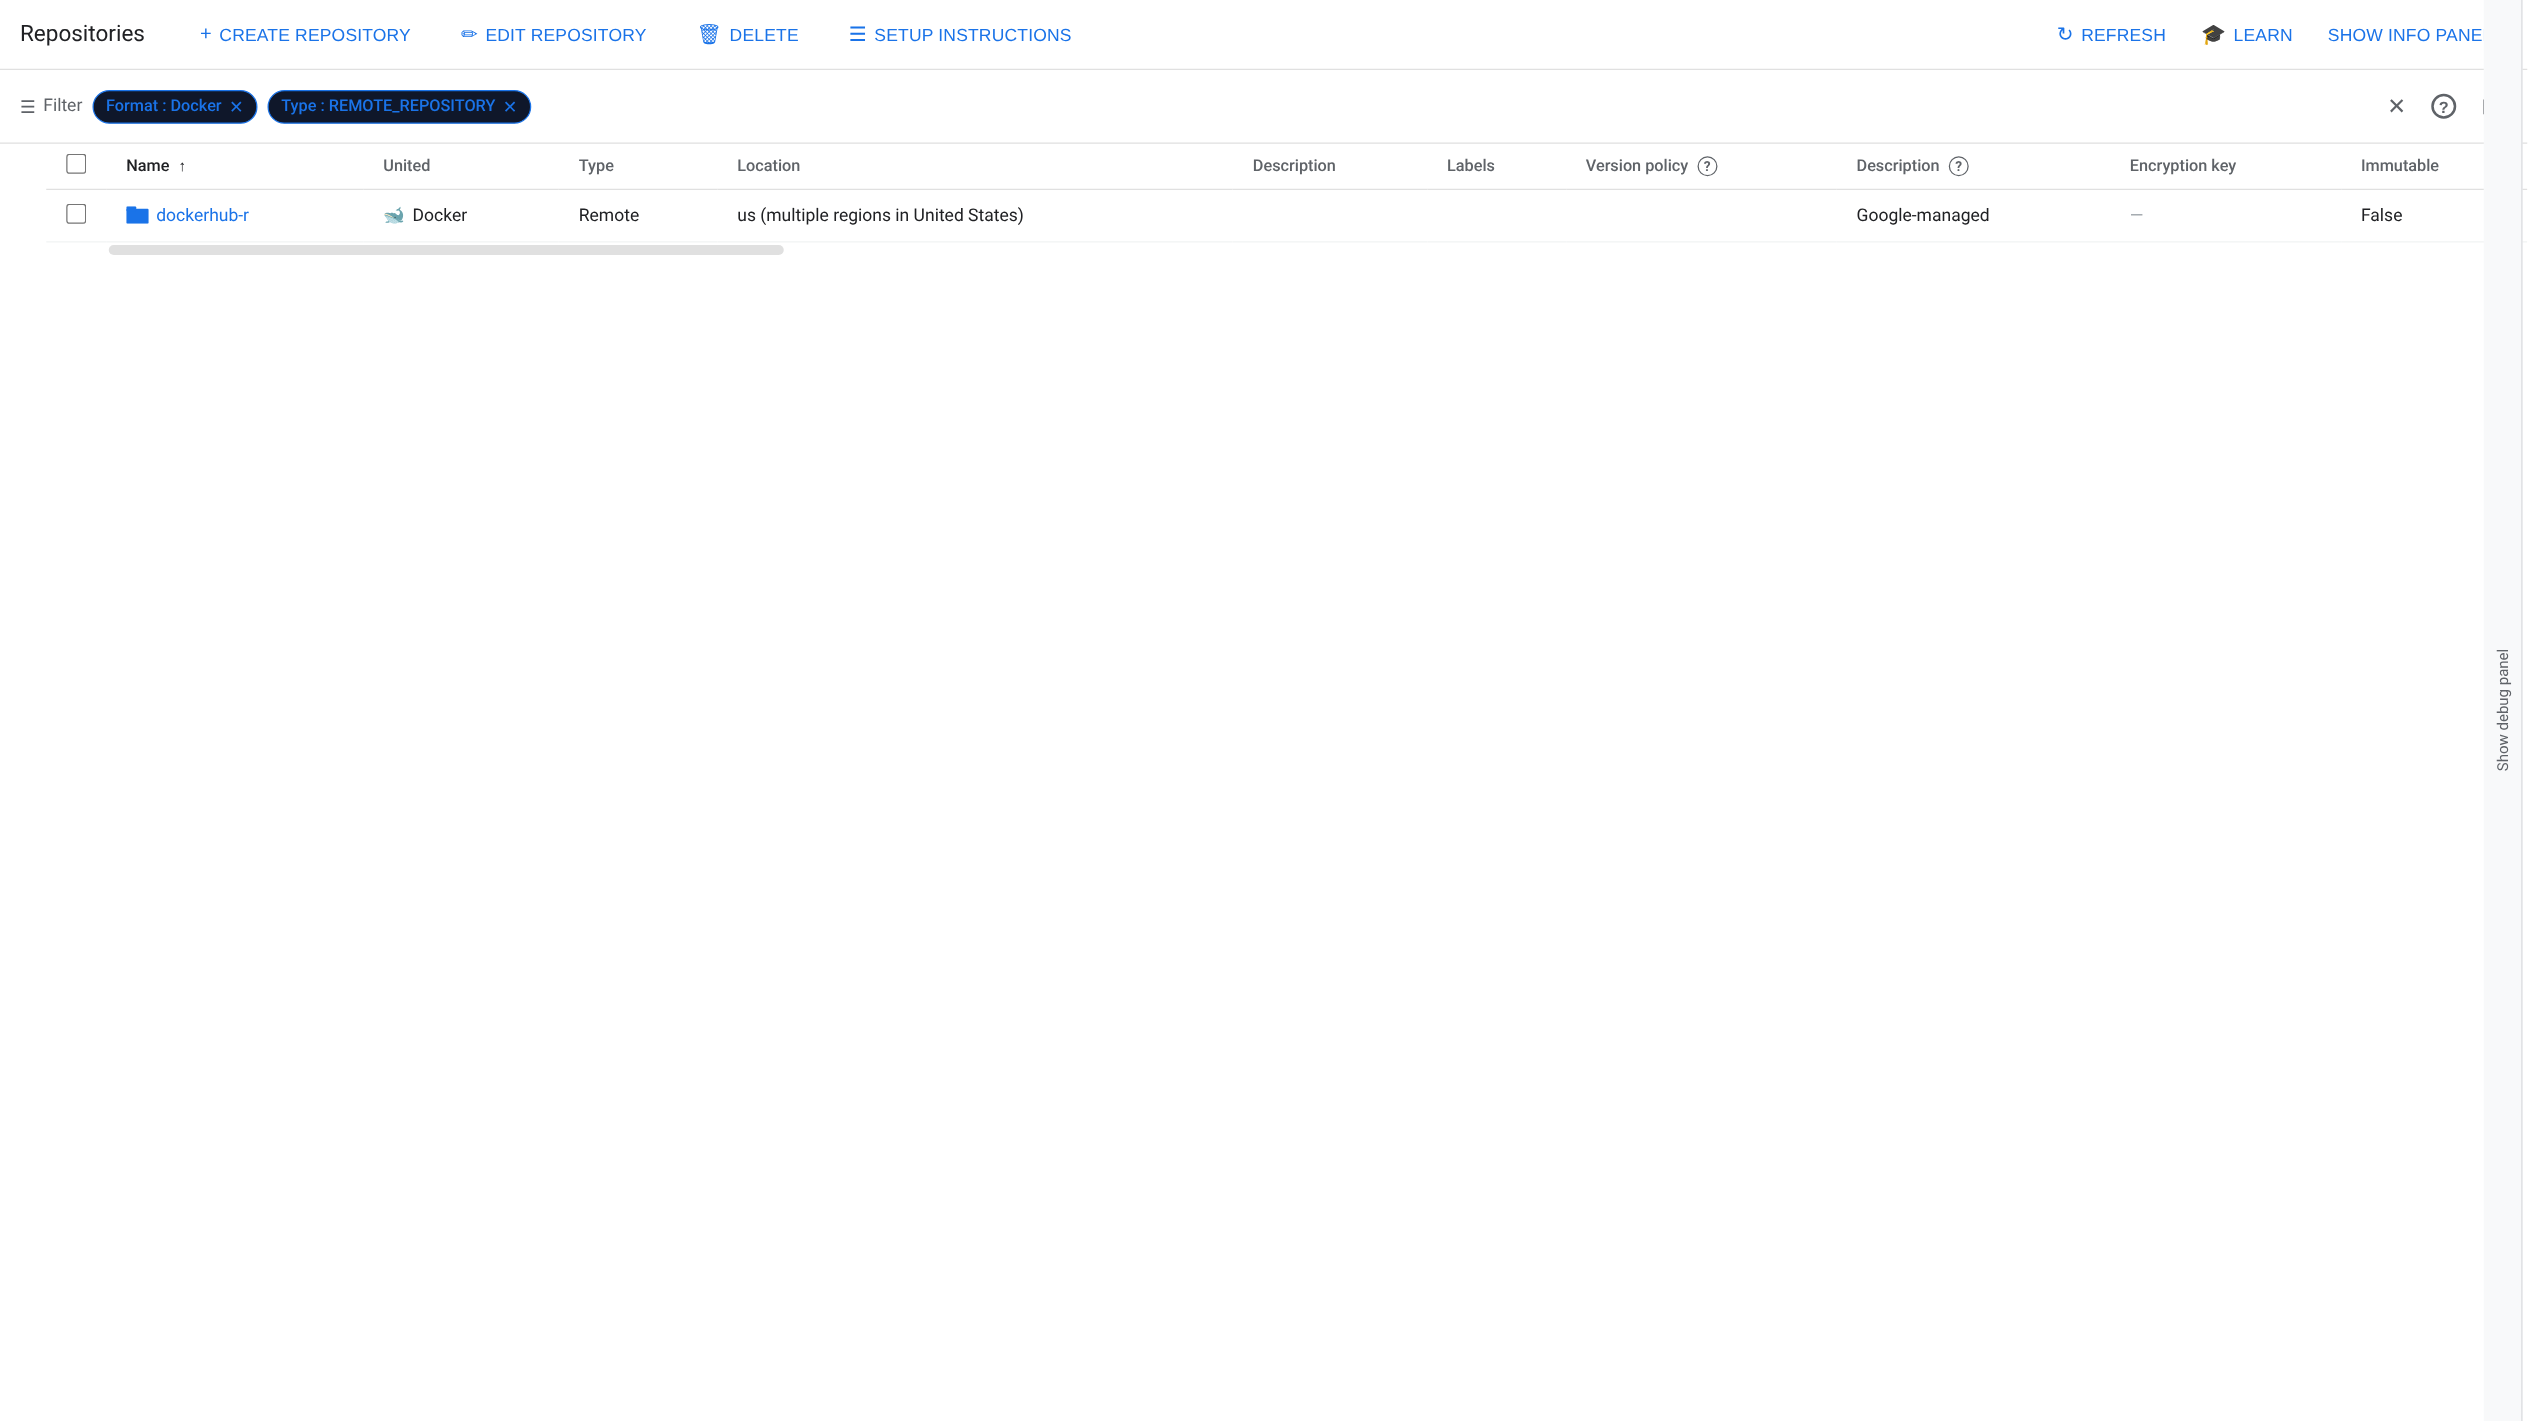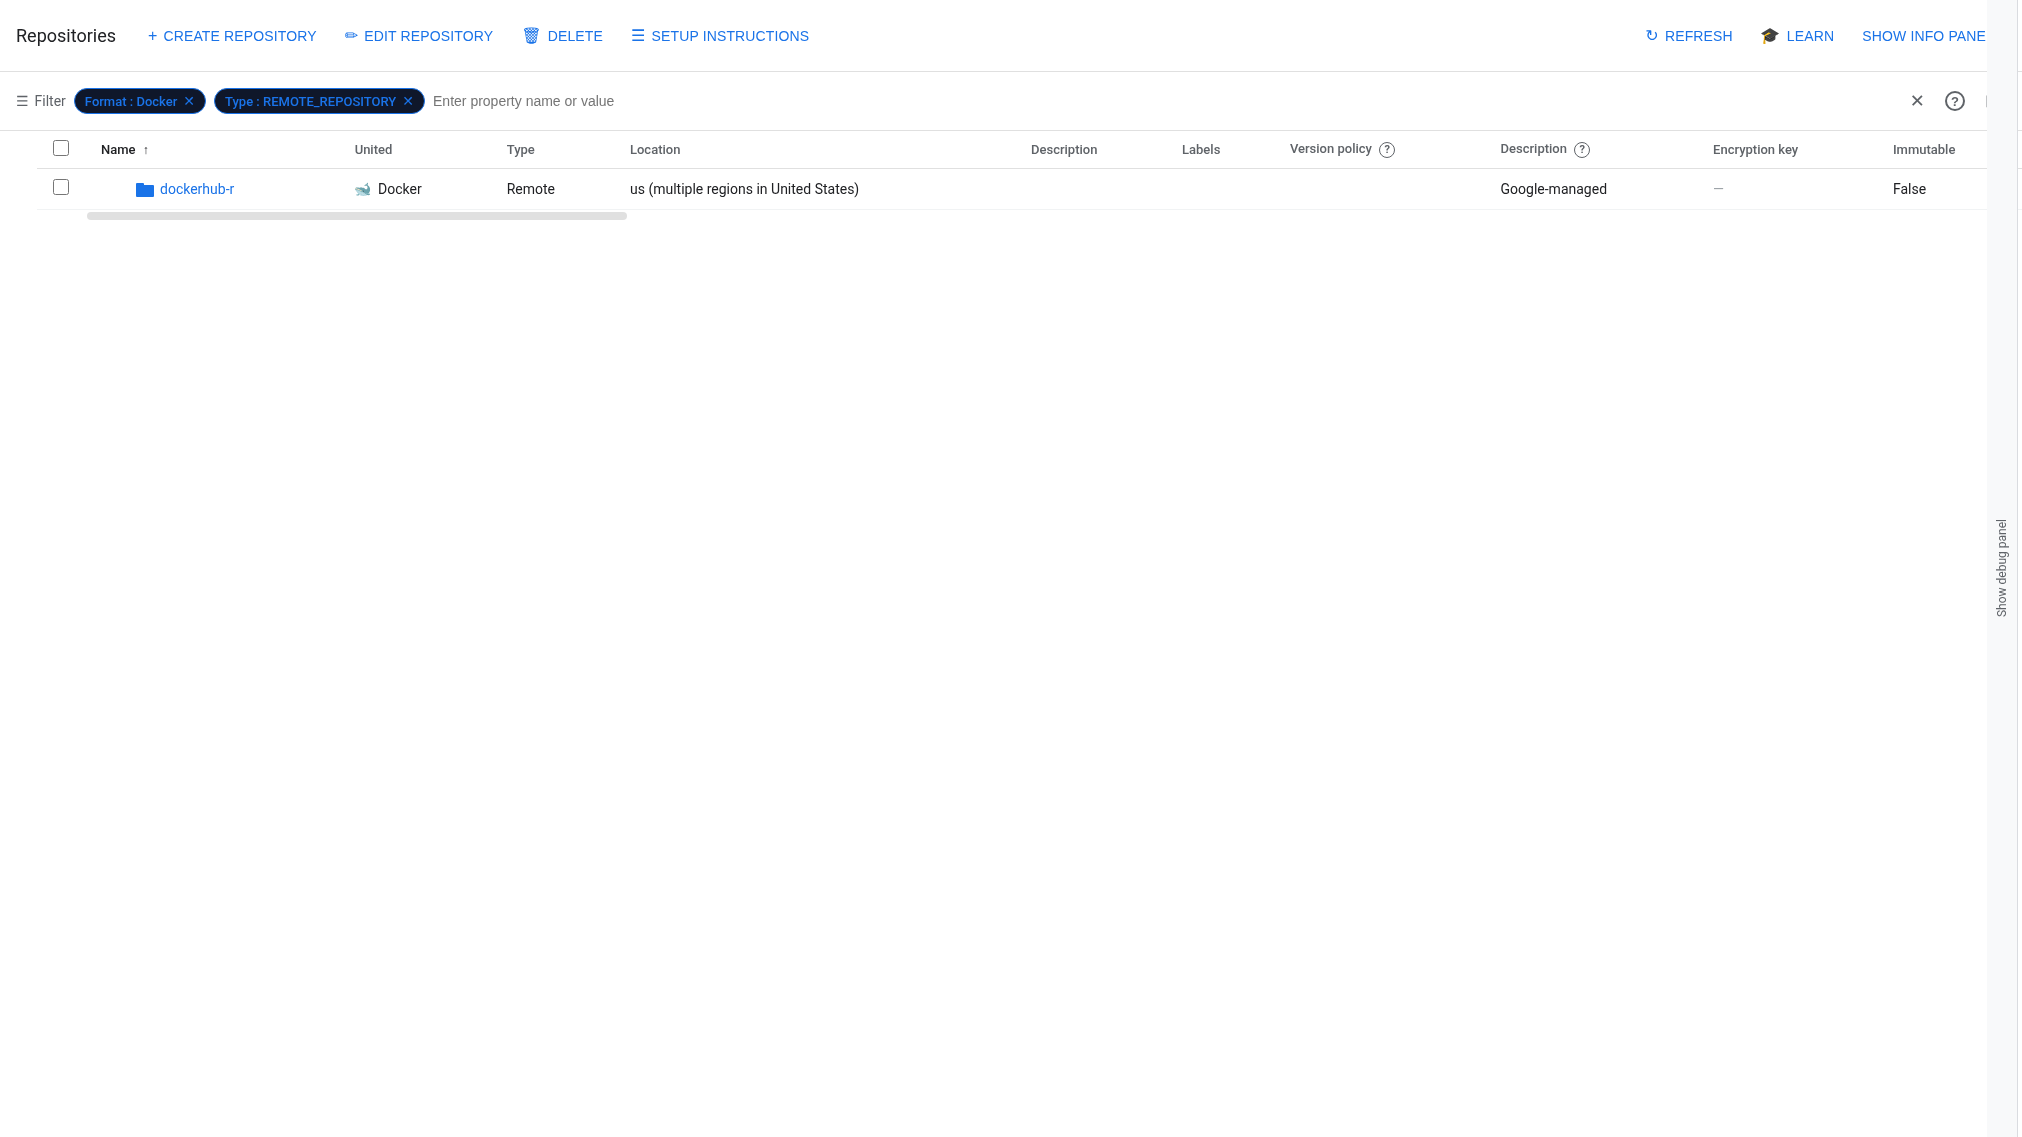--- a/index.html
+++ b/index.html
@@ -9,23 +9,23 @@
       background: #fff;
       color: #202124;
       overflow-x: hidden;
     }
 
     
     .toolbar {
       display: flex;
       align-items: center;
       padding: 0 16px;
-      height: 72px;
+      height: 56px;
       border-bottom: 1px solid #e0e0e0;
-      gap: 4px;
+      gap: 16px;
       flex-wrap: nowrap;
     }
     .toolbar-title {
       font-size: 18px;
       font-weight: 400;
       color: #202124;
       margin-right: 16px;
       white-space: nowrap;
     }
     .toolbar-btn {
@@ -174,22 +174,21 @@
     }
 
     
     .repo-link {
       color: #1a73e8;
       text-decoration: none;
       font-weight: 400;
     }
     .name-cell {
       display: flex;
-      align-items: flex-end;
-      margin-left: 35px;
+      align-items: flex-start;
     }
 
     .side-panel-container {
       position: fixed;
       right: 0;
       top: 0;
       bottom: 0;
       width: 40px;
       display: flex;
       align-items: center;
@@ -278,21 +277,20 @@
   <div class="filter-chip">
     <span>Format : Docker</span>
     <span class="close-btn">✕</span>
   </div>
 
   <div class="filter-chip">
     <span>Type : REMOTE_REPOSITORY</span>
     <span class="close-btn">✕</span>
   </div>
 
-  <input class="filter-search" type="text" placeholder="Enter property name or value" style="">
 
   <div class="filter-actions">
     <button class="filter-action-btn">
       <span>✕</span>
     </button>
     <button class="filter-action-btn">
       <span style="font-weight:bold; border-radius:50%; border:2px solid #5f6368; width:20px; height:20px; display:flex; align-items:center; justify-content:center; font-size:13px;">?</span>
     </button>
     <button class="filter-action-btn">
       <span>⊞</span>

